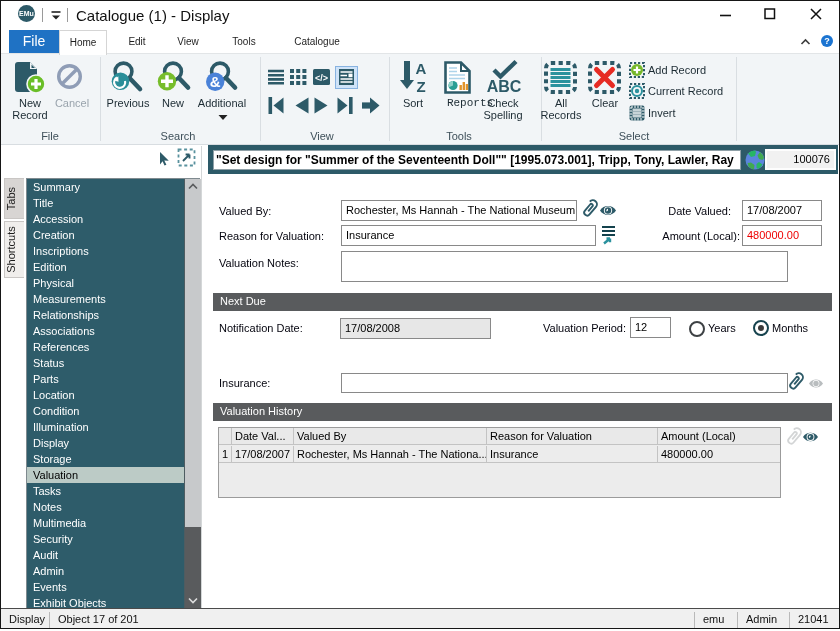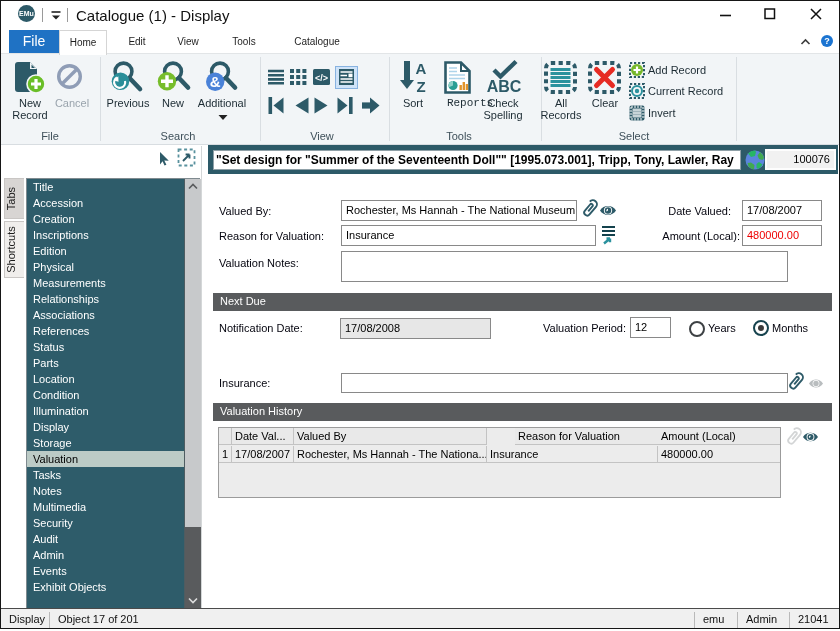--- a/index.html
+++ b/index.html
@@ -271,20 +271,21 @@
   <div id="vtabs">
     <div class="vtab" style="height:41px; background:#d8d5d3;"><svg width="18" height="39">
           <text x="9" y="19.5" transform="rotate(-90 9 19.5)" text-anchor="middle" font-size="11" fill="#1a1a1a">Tabs</text>
         </svg></div>
     <div class="vtab" style="height:57px; background:#f0eeec; margin-top:2px;"><svg width="18" height="55">
           <text x="9" y="27.5" transform="rotate(-90 9 27.5)" text-anchor="middle" font-size="11" fill="#1a1a1a">Shortcuts</text>
         </svg></div>
   </div>
 
   <div id="sidebar">
+    <div class="sitem">Summary</div>
     <div class="sitem">Title</div>
     <div class="sitem">Accession</div>
     <div class="sitem">Creation</div>
     <div class="sitem">Inscriptions</div>
     <div class="sitem">Edition</div>
     <div class="sitem">Physical</div>
     <div class="sitem">Measurements</div>
     <div class="sitem">Relationships</div>
     <div class="sitem">Associations</div>
     <div class="sitem">References</div>
@@ -365,21 +366,21 @@
       <path d="M1 6.5 C4.2 1.3 11.8 1.3 15 6.5 C11.8 11.7 4.2 11.7 1 6.5 Z" fill="#b9bdbf"></path>
       <circle cx="8" cy="6.5" r="3.4" fill="#fff"></circle>
       <circle cx="8" cy="6.5" r="2.7" fill="#b9bdbf"></circle>
     </svg>
 
     <div class="sechdr" style="top:225px;">Valuation History</div>
     <div id="vtable">
       <div class="tcell thdr" style="left:0; top:0; width:13px;"></div>
       <div class="tcell thdr" style="left:13px; top:0; width:62px;">Date Val...</div>
       <div class="tcell thdr" style="left:75px; top:0; width:193px;">Valued By</div>
-      <div class="tcell thdr" style="left:268px; top:0; width:171px;margin-left:28px;">Reason for Valuation</div>
+      <div class="tcell thdr" style="left:268px; top:0; width:171px;">Reason for Valuation</div>
       <div class="tcell thdr" style="left:439px; top:0; width:122px; border-right:none;">Amount (Local)</div>
       <div class="tcell" style="left:0; top:18px; width:13px; border-bottom:1px solid #c3c3c3; text-align:center; padding-left:0;">1</div>
       <div class="tcell" style="left:13px; top:18px; width:62px; border-bottom:1px solid #c3c3c3;">17/08/2007</div>
       <div class="tcell" style="left:75px; top:18px; width:193px; border-bottom:1px solid #c3c3c3;">Rochester, Ms Hannah - The Nationa...</div>
       <div class="tcell" style="left:268px; top:18px; width:171px; border-bottom:1px solid #c3c3c3;">Insurance</div>
       <div class="tcell" style="left:439px; top:18px; width:122px; border-right:none; border-bottom:1px solid #c3c3c3;">480000.00</div>
     </div>
     <svg class="ic" style="left:578px; top:249px;" width="22" height="24">
       <g transform="rotate(40 10 11)">
           <path d="M3 6 A4 4 0 0 1 11 6 L11 16 A3 3 0 0 1 5 16 L5 8 A1.5 1.5 0 0 1 8 8 L8 14.5" fill="none" stroke="#d3d5d6" stroke-width="1.8"></path>

